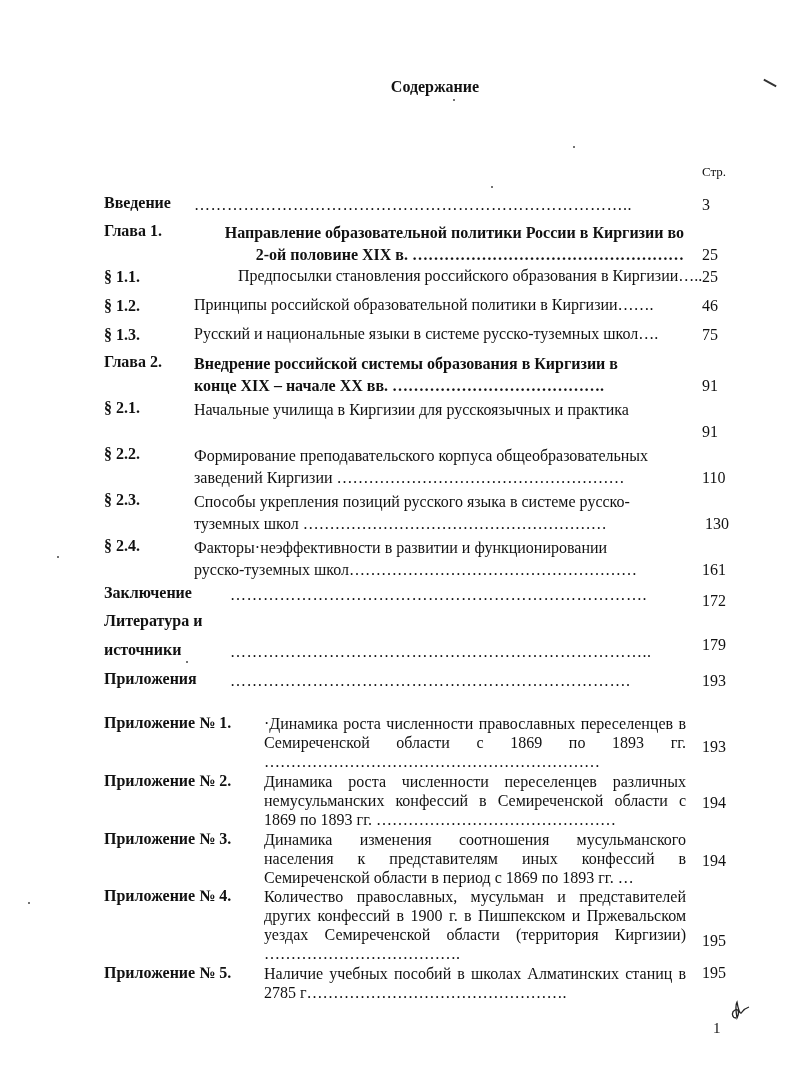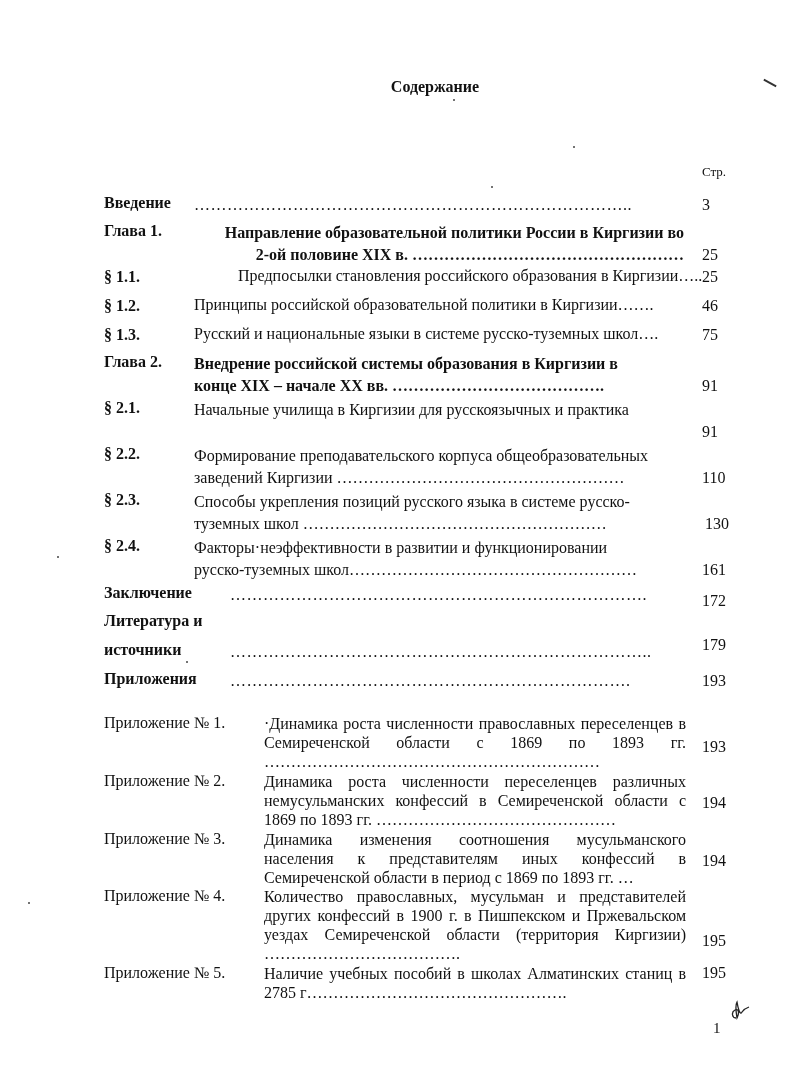--- a/index.html
+++ b/index.html
@@ -12,21 +12,21 @@
     position:absolute; left:0; width:870px; top:78px; text-align:center;
     font-weight:bold; font-size:16px;
   }
   .page-label { position:absolute; left:702px; top:164px; font-size:13px; }
   .row { position:absolute; left:104px; width:630px; }
   .lbl { position:absolute; left:0; top:0; font-weight:bold; white-space:nowrap; }
   .txt { position:absolute; left:90px; width:490px; line-height:22px; }
   .txt.bold { font-weight:bold; }
   .pg { position:absolute; left:598px; width:30px; text-align:left; }
   .dots { letter-spacing:0.5px; }
-  .app .lbl { font-weight:normal; }
+  .app .lbl { font-weight:bold; }
   .app .txt { left:160px; width:422px; text-align:justify; line-height:19px; }
   .mark-corner { position:absolute; left:763px; top:82px; width:14px; height:2px; background:#333; transform:rotate(28deg); }
   .footer-num { position:absolute; left:713px; top:1020px; font-size:15px; }
   .sig { position:absolute; left:728px; top:1000px; }
   .speck { position:absolute; width:2px; height:2px; background:#444; border-radius:1px; }
 </style>
 </head>
 <body>
 
 <div class="title">Содержание</div>

